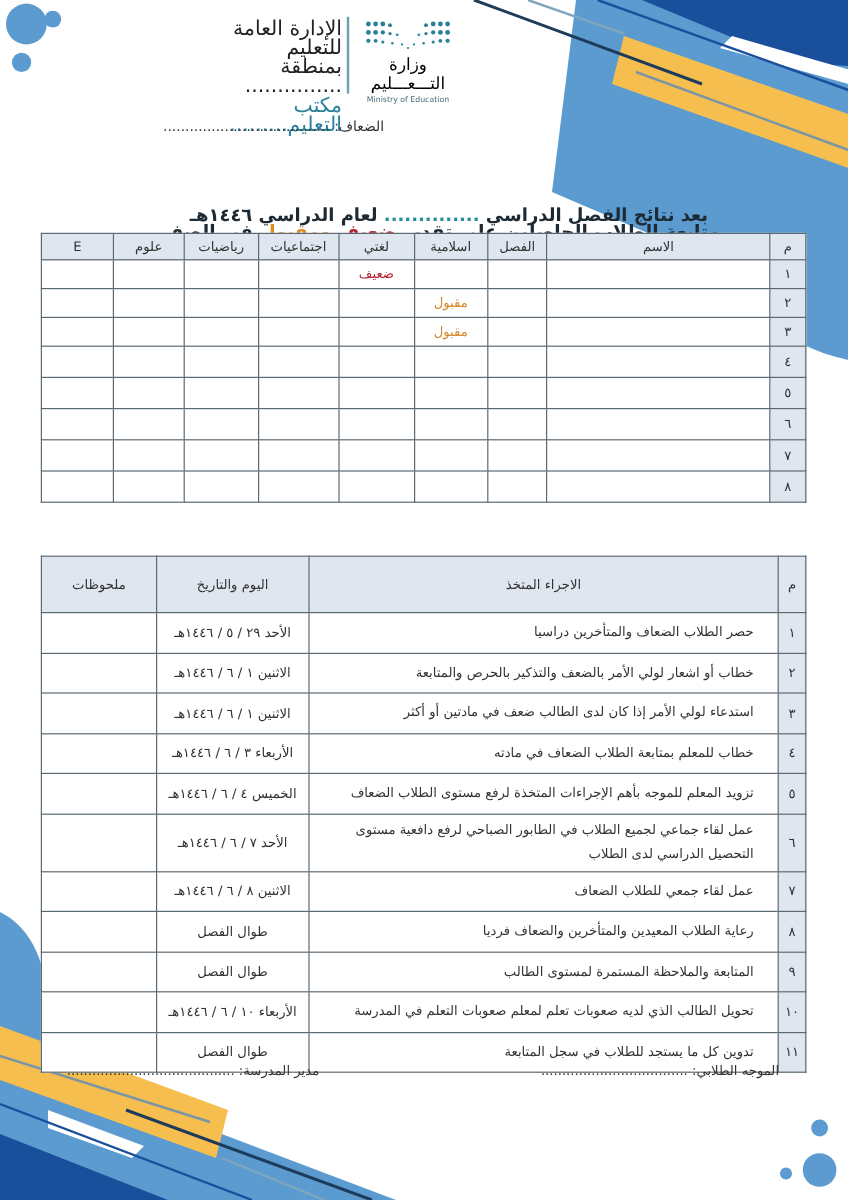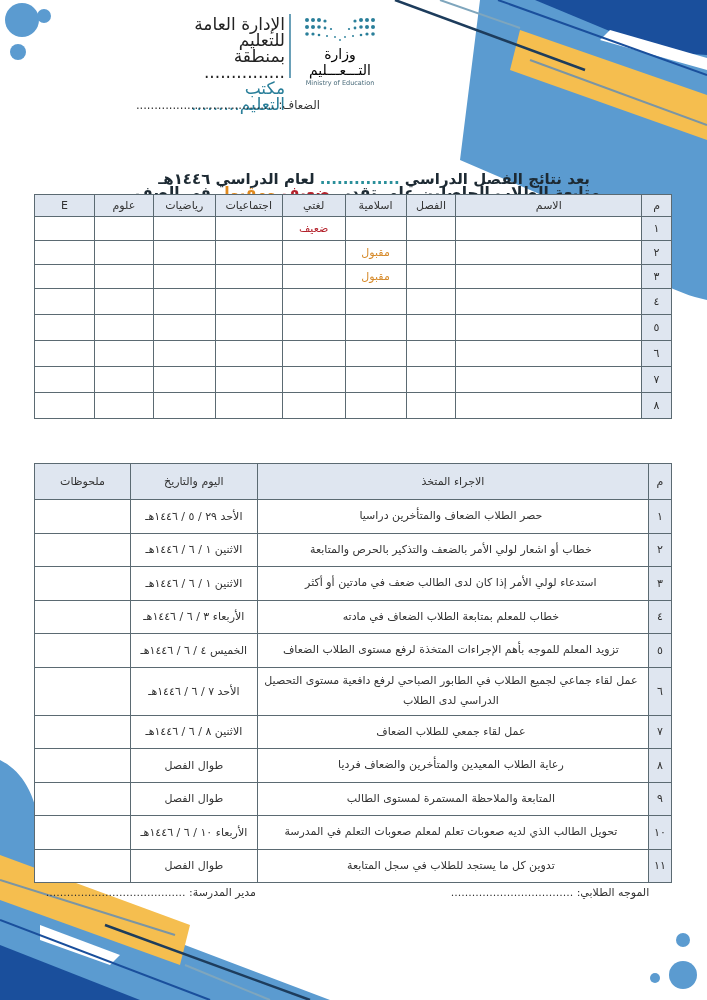--- a/index.html
+++ b/index.html
@@ -31,29 +31,29 @@
   td.num { background: #dfe6f0; color: #333; }
 
   #grades { left: 34px; top: 194px; width: 638px; }
   #grades td { height: 26px; }
   #grades tr.r1 td { height: 24px; }
   #grades tr.r2 td, #grades tr.r3 td { height: 24px; margin-top: 12px; }
   .g-weak { color: #b3202a; }
   .g-acc { color: #d68a2a; }
 
   #actions { left: 34px; top: 463px; width: 638px; }
-  #actions th { height: 36px; margin-top: 20px; }
+  #actions th { height: 47px; margin-top: 20px; }
   #actions td { height: 33.5px; }
-  #actions td.act { padding-right: 4px; line-height: 20px; }
+  #actions td.act { text-align: right; padding-right: 20px; line-height: 20px; }
   #actions td.date { direction: rtl; margin-top: 44px; }
   #actions tr.tall td { height: 48px; }
 
   .footer { position: absolute; top: 886px; direction: rtl; font-size: 11px; color: #333; white-space: nowrap; }
   .footer.counselor { left: 440px; width: 220px; text-align: center; }
-  .footer.principal { left: 26px; width: 230px; text-align: right; }
+  .footer.principal { left: 36px; width: 230px; text-align: right; }
 </style>
 </head>
 <body>
 
 <svg class="deco" viewBox="0 0 707 1000">
 
   <circle cx="22" cy="20" r="17" fill="#5b9bd0"></circle>
   <circle cx="44" cy="16" r="7" fill="#5b9bd0"></circle>
   <circle cx="18" cy="52" r="8" fill="#5b9bd0"></circle>
 

